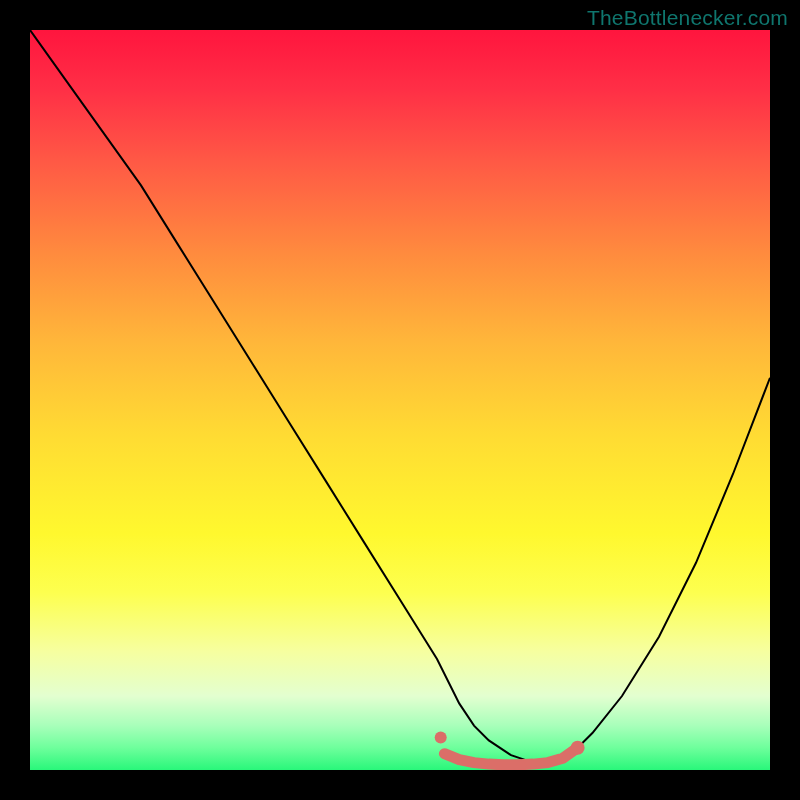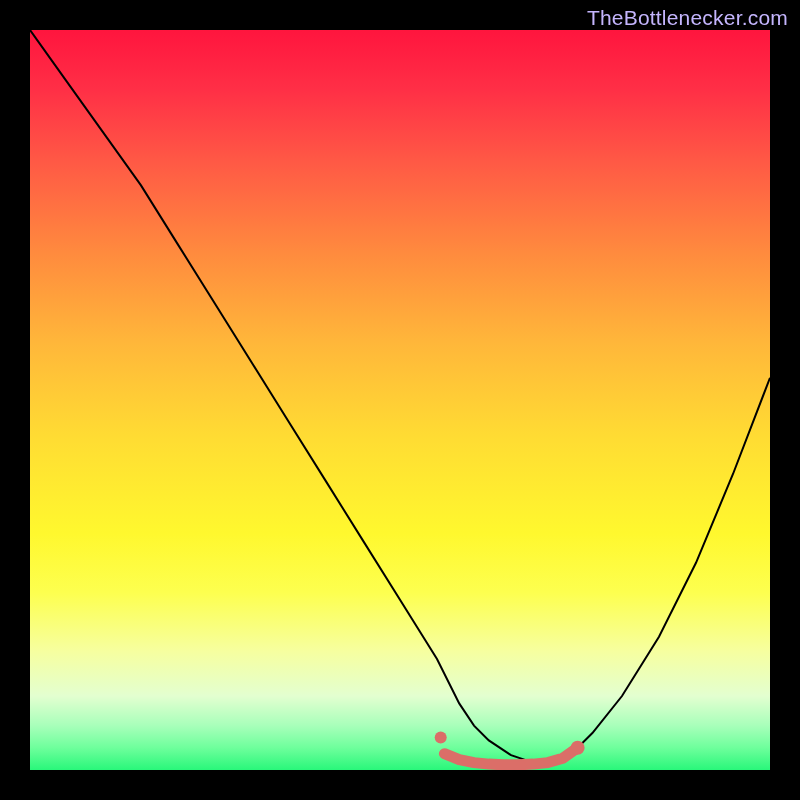--- a/index.html
+++ b/index.html
@@ -24,21 +24,21 @@
       #e3ffd0 90%,
       #a8ffba 94%,
       #6eff9c 97%,
       #29f77a 100%
     );
   }
   .attribution {
     position: absolute;
     top: 6px;
     right: 12px;
-    color: #c4b5fd;
+    color: #0f766e;
     font-family: Arial, Helvetica, sans-serif;
     font-size: 21px;
     letter-spacing: 0.2px;
   }
   svg.curve {
     position: absolute;
     left: 0; top: 0;
     width: 740px; height: 740px;
   }
 </style>

